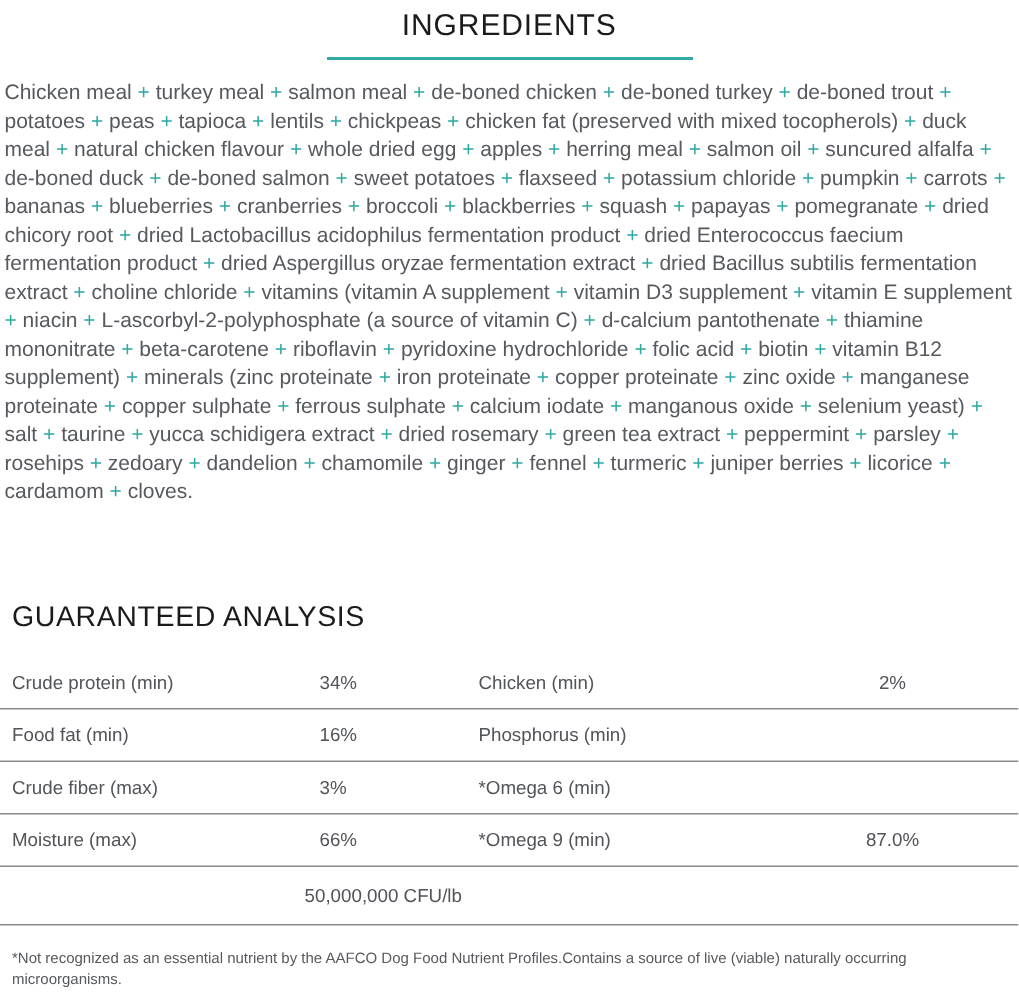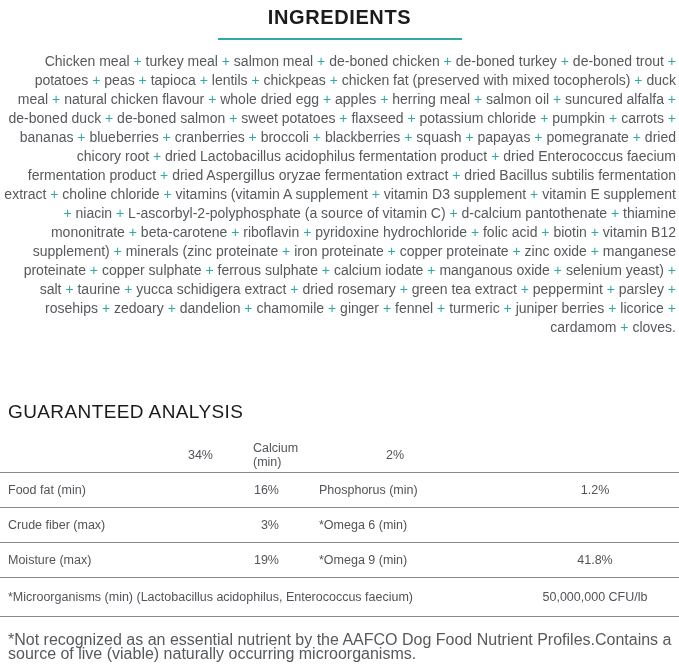--- a/index.html
+++ b/index.html
@@ -14,32 +14,32 @@
     width: 679px; height: 672px;
     background: #ffffff;
     font-family: "Liberation Sans", sans-serif;
     overflow: hidden;
   }
   .page { width: 679px; height: 672px; }
   .ing-title {
     margin: 6px 0 0 0;
     text-align: center;
     font-size: 20px;
-    font-weight: bold;
+    font-weight: normal;
     letter-spacing: 0.6px;
     color: var(--heading);
   }
   .divider {
     width: 244px; height: 2px;
     background: var(--accent);
     margin: 9px auto 0 auto;
   }
   .ingredients {
     margin: 12px 3px 0 3px;
-    text-align: right;
+    text-align: left;
     font-size: 14px;
     line-height: 19px;
     color: var(--body);
   }
   .ingredients .plus { color: var(--accent); }
   .ga-title {
     margin: 64px 0 0 8px;
     font-size: 19px;
     font-weight: normal;
     letter-spacing: 0.4px;
@@ -51,71 +51,70 @@
     color: #515458;
   }
   .ga-row {
     display: grid;
     grid-template-columns: 213px 66px 232px 168px;
     align-items: center;
     height: 35px;
     border-bottom: 1.5px solid var(--border);
   }
   .ga-row .c1 { padding-left: 8px; }
-  .ga-row .c2 { text-align: right; }
+  .ga-row .c2 { text-align: left; }
   .ga-row .c3 { padding-left: 40px; }
   .ga-row .c4 { text-align: center; }
   .ga-row.full {
     grid-template-columns: 1fr 168px;
     height: 39px;
   }
   .footnote {
     margin: 16px 6px 0 8px;
-    font-size: 16px;
+    font-size: 10px;
     line-height: 13.5px;
     color: var(--body);
   }
 </style>
 </head>
 <body>
 
 <div class="page">
 
   <h1 class="ing-title">INGREDIENTS</h1>
 
   <div class="divider"></div>
 
   <p class="ingredients"><span>Chicken meal</span> <span class="plus">+</span> <span>turkey meal</span> <span class="plus">+</span> <span>salmon meal</span> <span class="plus">+</span> <span>de-boned chicken</span> <span class="plus">+</span> <span>de-boned turkey</span> <span class="plus">+</span> <span>de-boned trout</span> <span class="plus">+</span> <span>potatoes</span> <span class="plus">+</span> <span>peas</span> <span class="plus">+</span> <span>tapioca</span> <span class="plus">+</span> <span>lentils</span> <span class="plus">+</span> <span>chickpeas</span> <span class="plus">+</span> <span>chicken fat (preserved with mixed tocopherols)</span> <span class="plus">+</span> <span>duck meal</span> <span class="plus">+</span> <span>natural chicken flavour</span> <span class="plus">+</span> <span>whole dried egg</span> <span class="plus">+</span> <span>apples</span> <span class="plus">+</span> <span>herring meal</span> <span class="plus">+</span> <span>salmon oil</span> <span class="plus">+</span> <span>suncured alfalfa</span> <span class="plus">+</span> <span>de-boned duck</span> <span class="plus">+</span> <span>de-boned salmon</span> <span class="plus">+</span> <span>sweet potatoes</span> <span class="plus">+</span> <span>flaxseed</span> <span class="plus">+</span> <span>potassium chloride</span> <span class="plus">+</span> <span>pumpkin</span> <span class="plus">+</span> <span>carrots</span> <span class="plus">+</span> <span>bananas</span> <span class="plus">+</span> <span>blueberries</span> <span class="plus">+</span> <span>cranberries</span> <span class="plus">+</span> <span>broccoli</span> <span class="plus">+</span> <span>blackberries</span> <span class="plus">+</span> <span>squash</span> <span class="plus">+</span> <span>papayas</span> <span class="plus">+</span> <span>pomegranate</span> <span class="plus">+</span> <span>dried chicory root</span> <span class="plus">+</span> <span>dried Lactobacillus acidophilus fermentation product</span> <span class="plus">+</span> <span>dried Enterococcus faecium fermentation product</span> <span class="plus">+</span> <span>dried Aspergillus oryzae fermentation extract</span> <span class="plus">+</span> <span>dried Bacillus subtilis fermentation extract</span> <span class="plus">+</span> <span>choline chloride</span> <span class="plus">+</span> <span>vitamins (vitamin A supplement</span> <span class="plus">+</span> <span>vitamin D3 supplement</span> <span class="plus">+</span> <span>vitamin E supplement</span> <span class="plus">+</span> <span>niacin</span> <span class="plus">+</span> <span>L-ascorbyl-2-polyphosphate (a source of vitamin C)</span> <span class="plus">+</span> <span>d-calcium pantothenate</span> <span class="plus">+</span> <span>thiamine mononitrate</span> <span class="plus">+</span> <span>beta-carotene</span> <span class="plus">+</span> <span>riboflavin</span> <span class="plus">+</span> <span>pyridoxine hydrochloride</span> <span class="plus">+</span> <span>folic acid</span> <span class="plus">+</span> <span>biotin</span> <span class="plus">+</span> <span>vitamin B12 supplement)</span> <span class="plus">+</span> <span>minerals (zinc proteinate</span> <span class="plus">+</span> <span>iron proteinate</span> <span class="plus">+</span> <span>copper proteinate</span> <span class="plus">+</span> <span>zinc oxide</span> <span class="plus">+</span> <span>manganese proteinate</span> <span class="plus">+</span> <span>copper sulphate</span> <span class="plus">+</span> <span>ferrous sulphate</span> <span class="plus">+</span> <span>calcium iodate</span> <span class="plus">+</span> <span>manganous oxide</span> <span class="plus">+</span> <span>selenium yeast)</span> <span class="plus">+</span> <span>salt</span> <span class="plus">+</span> <span>taurine</span> <span class="plus">+</span> <span>yucca schidigera extract</span> <span class="plus">+</span> <span>dried rosemary</span> <span class="plus">+</span> <span>green tea extract</span> <span class="plus">+</span> <span>peppermint</span> <span class="plus">+</span> <span>parsley</span> <span class="plus">+</span> <span>rosehips</span> <span class="plus">+</span> <span>zedoary</span> <span class="plus">+</span> <span>dandelion</span> <span class="plus">+</span> <span>chamomile</span> <span class="plus">+</span> <span>ginger</span> <span class="plus">+</span> <span>fennel</span> <span class="plus">+</span> <span>turmeric</span> <span class="plus">+</span> <span>juniper berries</span> <span class="plus">+</span> <span>licorice</span> <span class="plus">+</span> <span>cardamom</span> <span class="plus">+</span> <span>cloves</span>.</p>
 
   <h2 class="ga-title">GUARANTEED ANALYSIS</h2>
 
   <div class="ga-table">
       <div class="ga-row">
+        <div class="c1">Crude protein (min)</div>
         <div class="c2">34%</div>
-        <div class="c3">Calcium (min)</div>
+        <div class="c3">Chicken (min)</div>
         <div class="c4">2%</div>
       </div>
       <div class="ga-row">
         <div class="c1">Food fat (min)</div>
         <div class="c2">16%</div>
         <div class="c3">Phosphorus (min)</div>
-        <div class="c4">1.2%</div>
       </div>
       <div class="ga-row">
         <div class="c1">Crude fiber (max)</div>
         <div class="c2">3%</div>
         <div class="c3">*Omega 6 (min)</div>
       </div>
       <div class="ga-row">
         <div class="c1">Moisture (max)</div>
-        <div class="c2">19%</div>
+        <div class="c2">66%</div>
         <div class="c3">*Omega 9 (min)</div>
-        <div class="c4">41.8%</div>
+        <div class="c4">87.0%</div>
       </div>
       <div class="ga-row full">
-        <div class="c1">*Microorganisms (min) (Lactobacillus acidophilus, Enterococcus faecium)</div>
         <div class="c4">50,000,000 CFU/lb</div>
       </div>
     </div>
 
   <p class="footnote">*Not recognized as an essential nutrient by the AAFCO Dog Food Nutrient Profiles.Contains a source of live (viable) naturally occurring microorganisms.</p>
 
 </div>
 
 </body></html>

